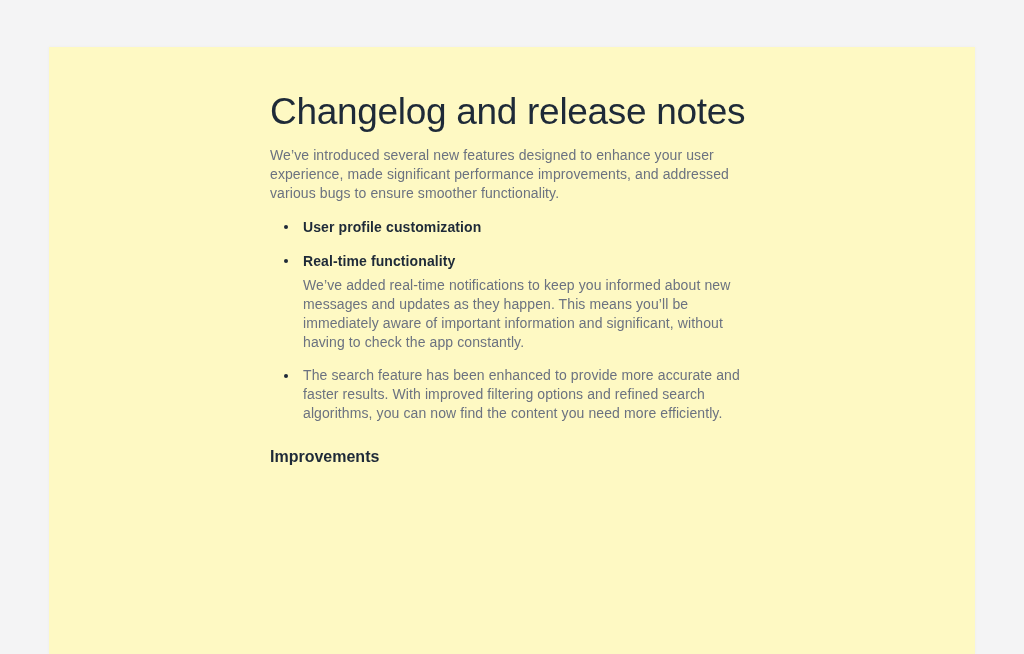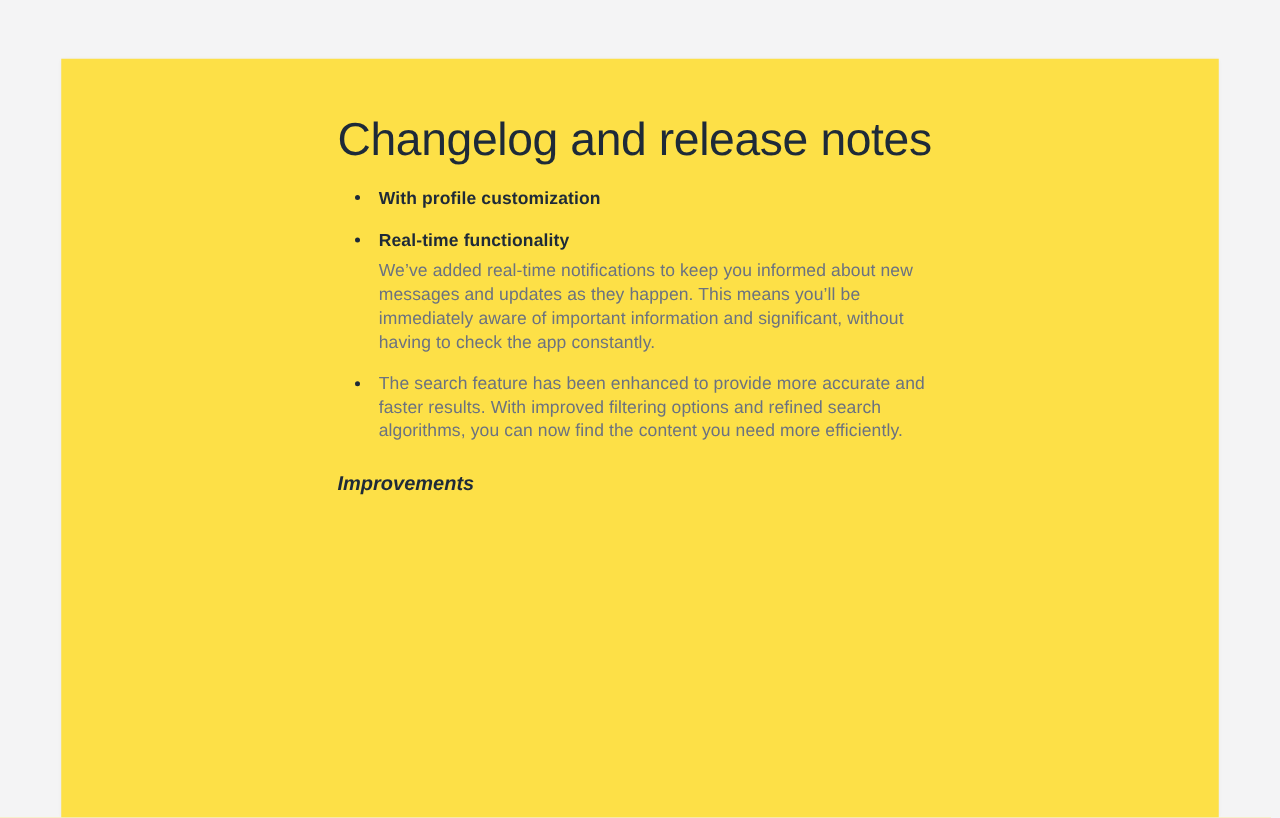--- a/index.html
+++ b/index.html
@@ -10,21 +10,21 @@
     font-family: "Liberation Sans", sans-serif;
     overflow: hidden;
     position: relative;
   }
   .card {
     position: absolute;
     left: 49px;
     top: 47px;
     width: 926px;
     height: 607px;
-    background: #fde047;
+    background: #fef9c3;
     box-shadow: 0 0 3px rgba(0,0,0,0.04);
   }
   .content {
     position: absolute;
     left: 221px;
     top: 43px;
     width: 490px;
   }
   .page-title {
     font-size: 37px;
@@ -73,38 +73,38 @@
   }
   .feature-body {
     margin-top: 5px;
     font-size: 14px;
     line-height: 19px;
     color: #6b7280;
     letter-spacing: 0.1px;
   }
   .section-heading.last {
     margin-top: 24px;
-    font-style: italic;
   }
 </style>
 </head>
 <body>
 
 <div class="card">
   <div class="content">
 
     <h1 class="page-title">Changelog and release notes</h1>
 
+    <p class="intro">We’ve introduced several new features designed to enhance your user experience, made significant performance improvements, and addressed various bugs to ensure smoother functionality.</p>
 
 
     <div class="feature-list">
 
       <div class="feature-item">
         <span class="bullet-dot"></span>
-        <div class="feature-title">With profile customization</div>
+        <div class="feature-title">User profile customization</div>
       </div>
 
       <div class="feature-item">
         <span class="bullet-dot"></span>
         <div class="feature-title">Real-time functionality</div>
         <p class="feature-body">We’ve added real-time notifications to keep you informed about new messages and updates as they happen. This means you’ll be immediately aware of important information and significant, without having to check the app constantly.</p>
       </div>
 
       <div class="feature-item">
         <span class="bullet-dot"></span>

